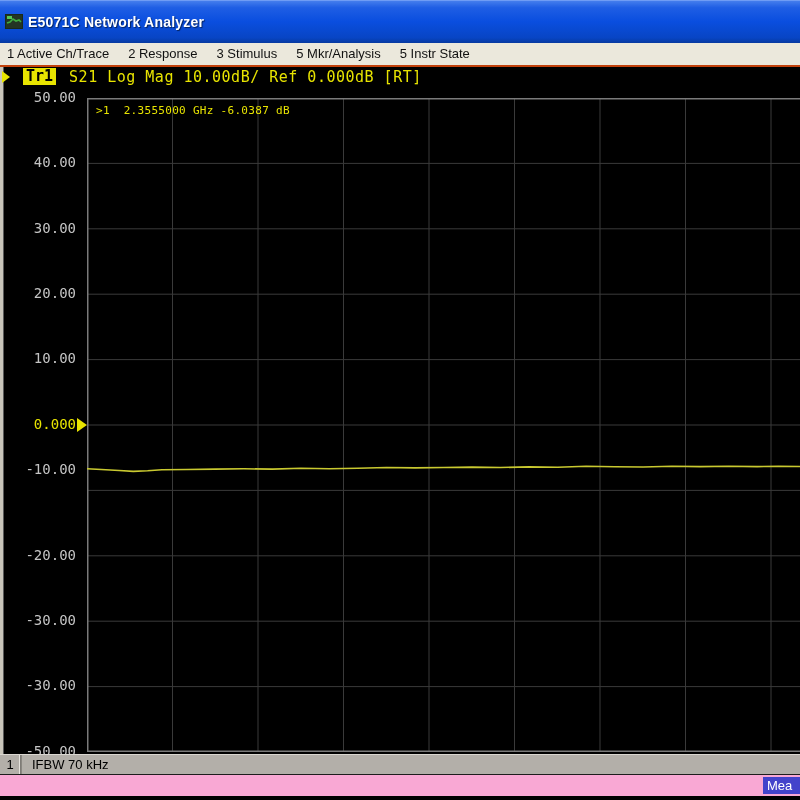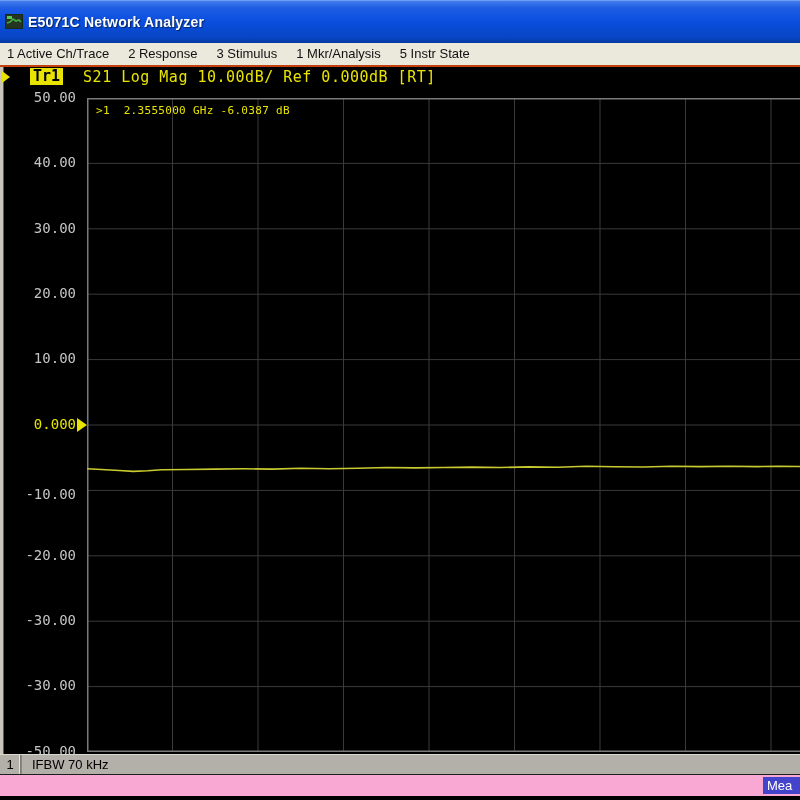--- a/index.html
+++ b/index.html
@@ -21,21 +21,21 @@
     font-size:13px;color:#111;}
   .menubar .mitem{white-space:nowrap;cursor:default;}
 
   
   .screen{position:relative;height:701px;background:#000;overflow:hidden;}
   .left-frame{position:absolute;left:0;top:0;bottom:0;width:3px;background:#c9c5ba;
     border-right:1px solid #5a5a5a;}
 
   .mono{font-family:"DejaVu Sans Mono",monospace;}
   .tracebar{position:absolute;left:2px;top:1px;display:flex;align-items:center;
-    gap:20px;height:18px;}
+    gap:13px;height:18px;}
   .tri-right{width:0;height:0;border-top:6px solid transparent;
     border-bottom:6px solid transparent;border-left:8px solid #e8e400;}
   .tr-badge{background:#e8e400;color:#000;font-weight:bold;font-size:15px;
     padding:0 3px;line-height:17px;}
   .tr-desc{color:#e8e400;font-size:15px;white-space:pre;letter-spacing:.5px;}
 
   .plot{position:absolute;left:87px;top:31px;width:713px;height:654px;}
   .marker-readout{position:absolute;left:96px;top:37px;color:#e8e400;
     font-size:11px;white-space:pre;letter-spacing:.3px;}
 
@@ -76,21 +76,21 @@
       <polyline points="2,9 5,8 8,5 11,7 14,6 16,8" stroke="#3fae3f" stroke-width="1.6" fill="none"></polyline>
       <rect x="2" y="2" width="5" height="3" fill="#57c957"></rect>
     </svg>
     <span class="title">E5071C Network Analyzer</span>
   </div>
 
   <div class="menubar">
     <span class="mitem">1 Active Ch/Trace</span>
     <span class="mitem">2 Response</span>
     <span class="mitem">3 Stimulus</span>
-    <span class="mitem">1 Mkr/Analysis</span>
+    <span class="mitem">5 Mkr/Analysis</span>
     <span class="mitem">5 Instr State</span>
   </div>
 
   <div class="screen">
     <div class="left-frame"></div>
 
     <div class="tracebar mono">
       <span class="tri-right"></span>
       <span class="tr-badge">Tr1</span>
       <span class="tr-desc">S21 Log Mag 10.00dB/ Ref 0.000dB [RT]</span>
@@ -124,21 +124,21 @@
 
     <div class="marker-readout mono">&gt;1  2.3555000 GHz -6.0387 dB</div>
 
     <div class="y-axis">
         <div class="ylab" style="top: -9px;">50.00</div>
         <div class="ylab" style="top: 56.4px;">40.00</div>
         <div class="ylab" style="top: 121.8px;">30.00</div>
         <div class="ylab" style="top: 187.2px;">20.00</div>
         <div class="ylab" style="top: 252.6px;">10.00</div>
         <div class="ylab ref" style="top: 318px;">0.000</div>
-        <div class="ylab" style="top: 388px;">-10.00</div>
+        <div class="ylab" style="top: 363px;">-10.00</div>
         <div class="ylab" style="top: 448.8px;">-20.00</div>
         <div class="ylab" style="top: 514.2px;">-30.00</div>
         <div class="ylab" style="top: 579.6px;">-30.00</div>
         <div class="ylab" style="top: 645px;">-50.00</div>
       </div>
     <div class="ref-arrow"></div>
   </div>
 
   <div class="statusbar">
     <div class="ch-cell">1</div>

